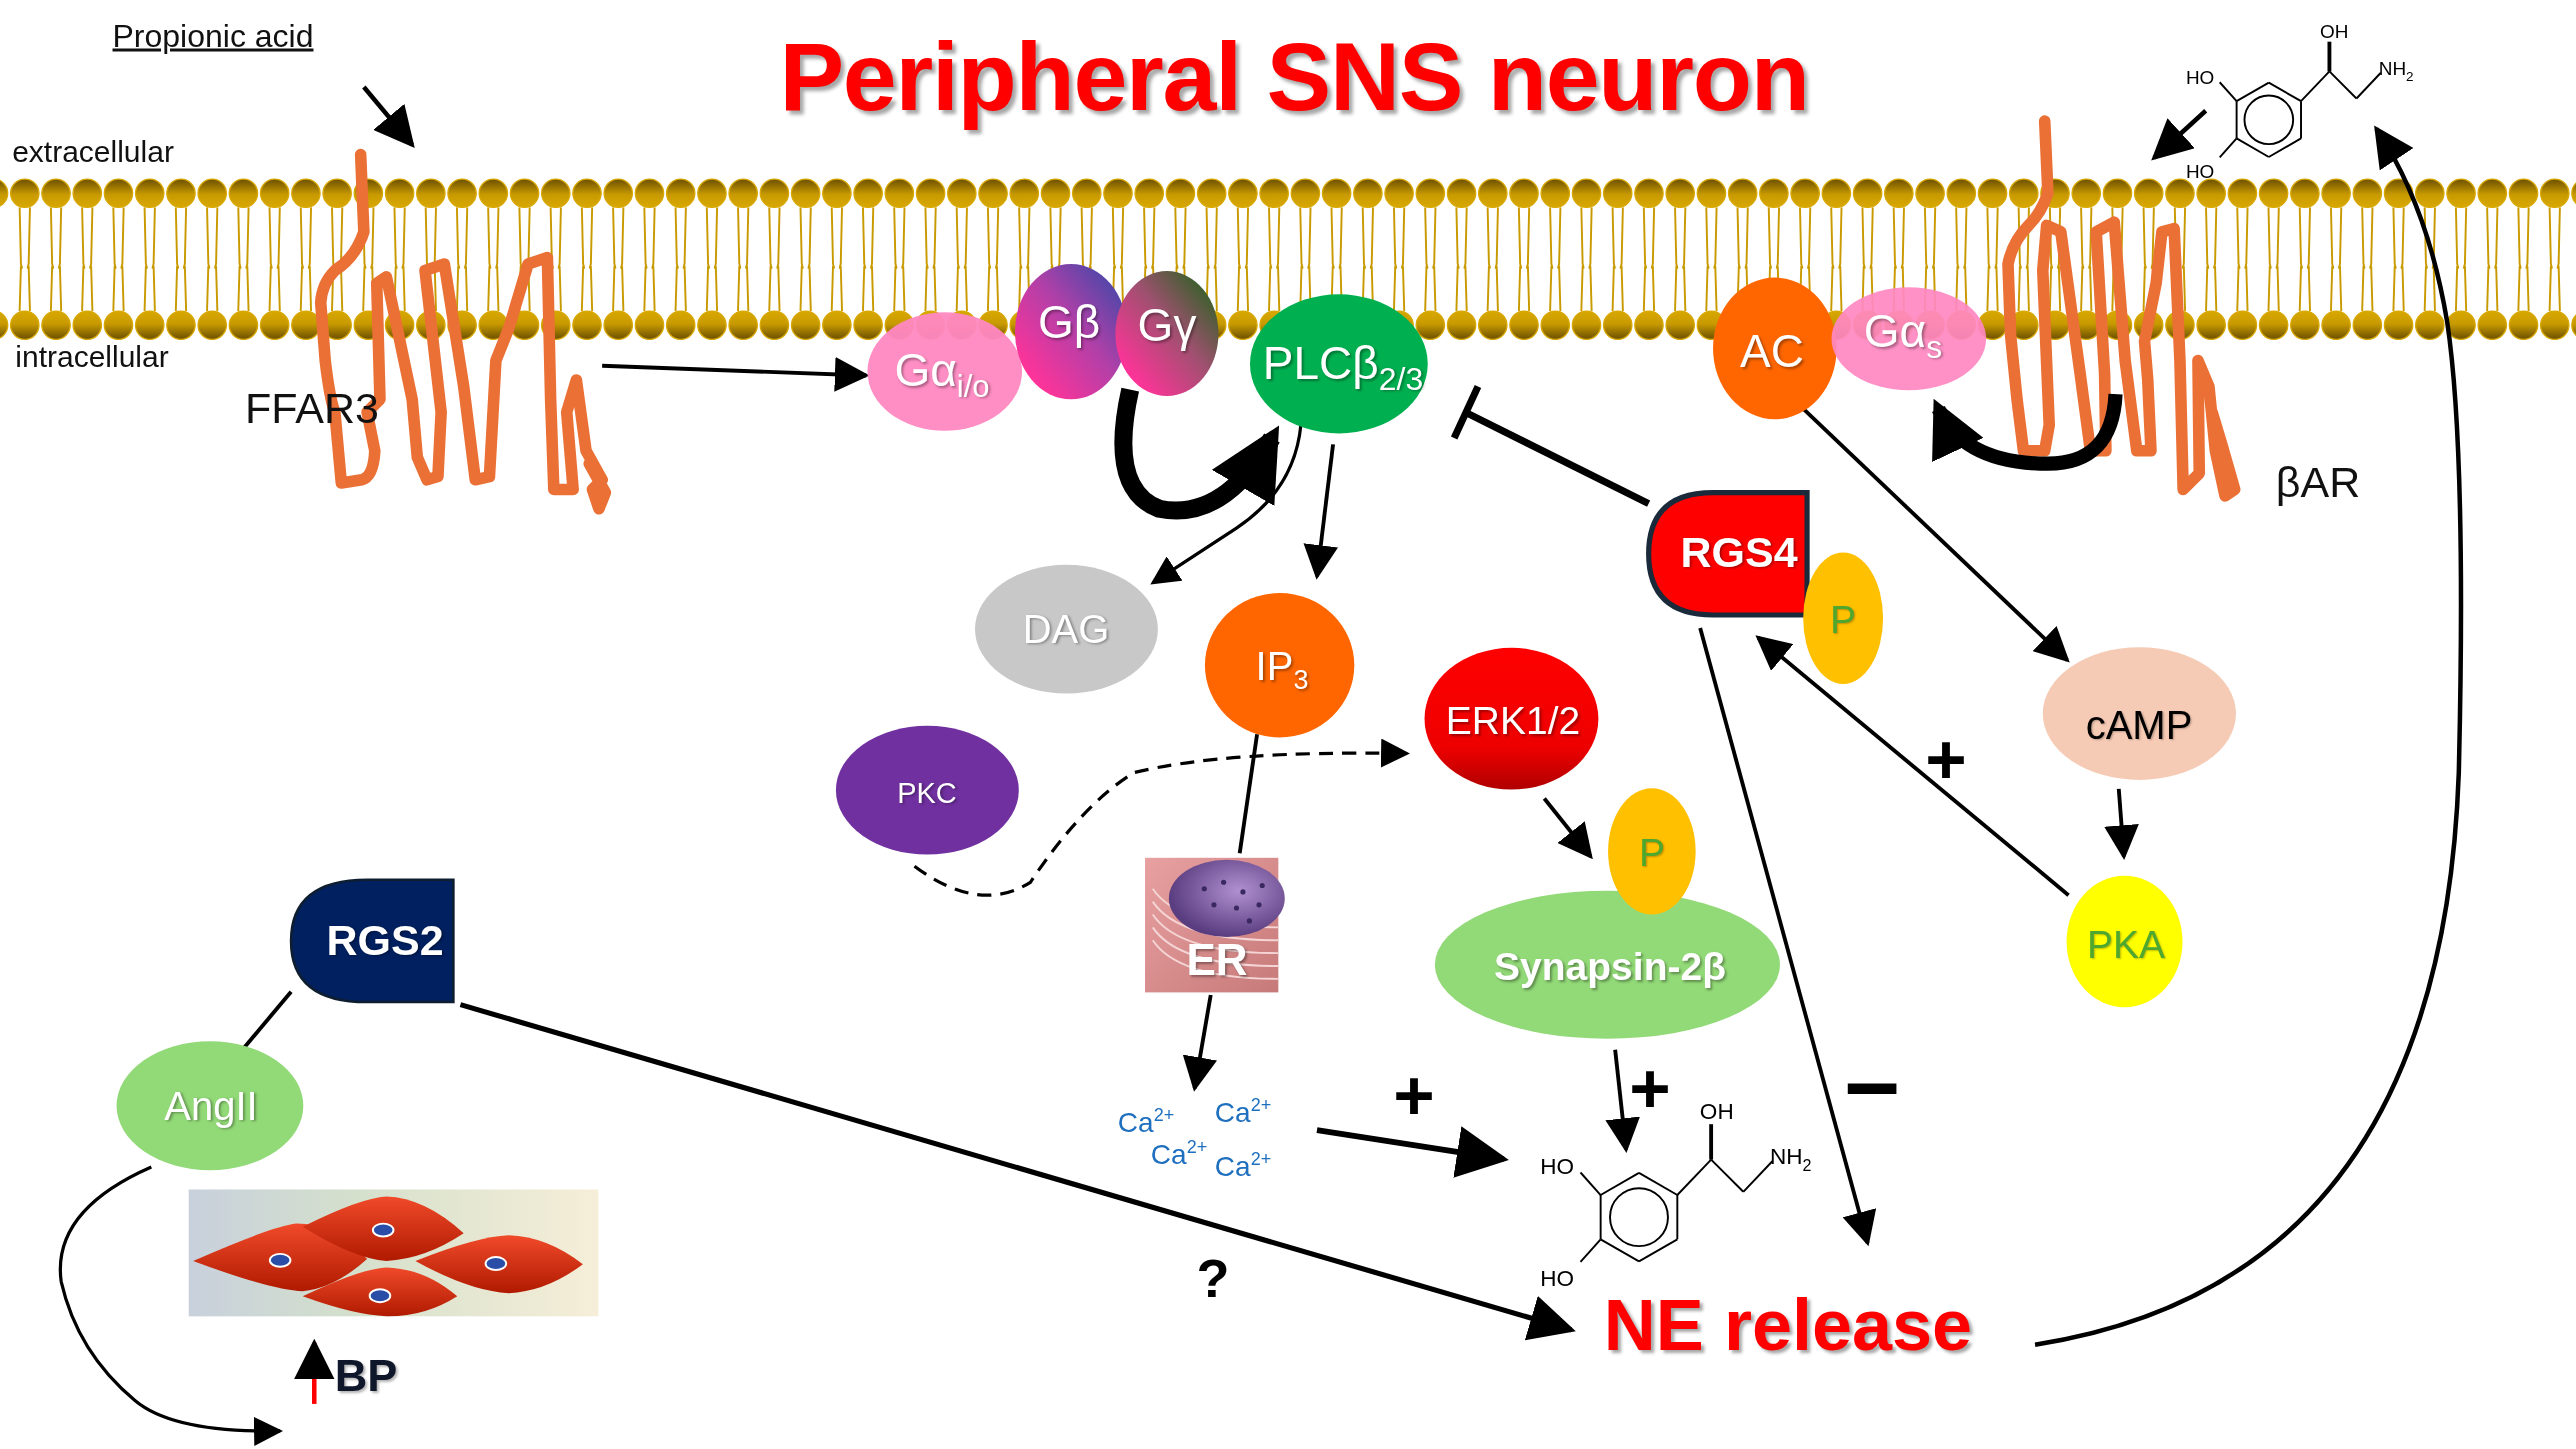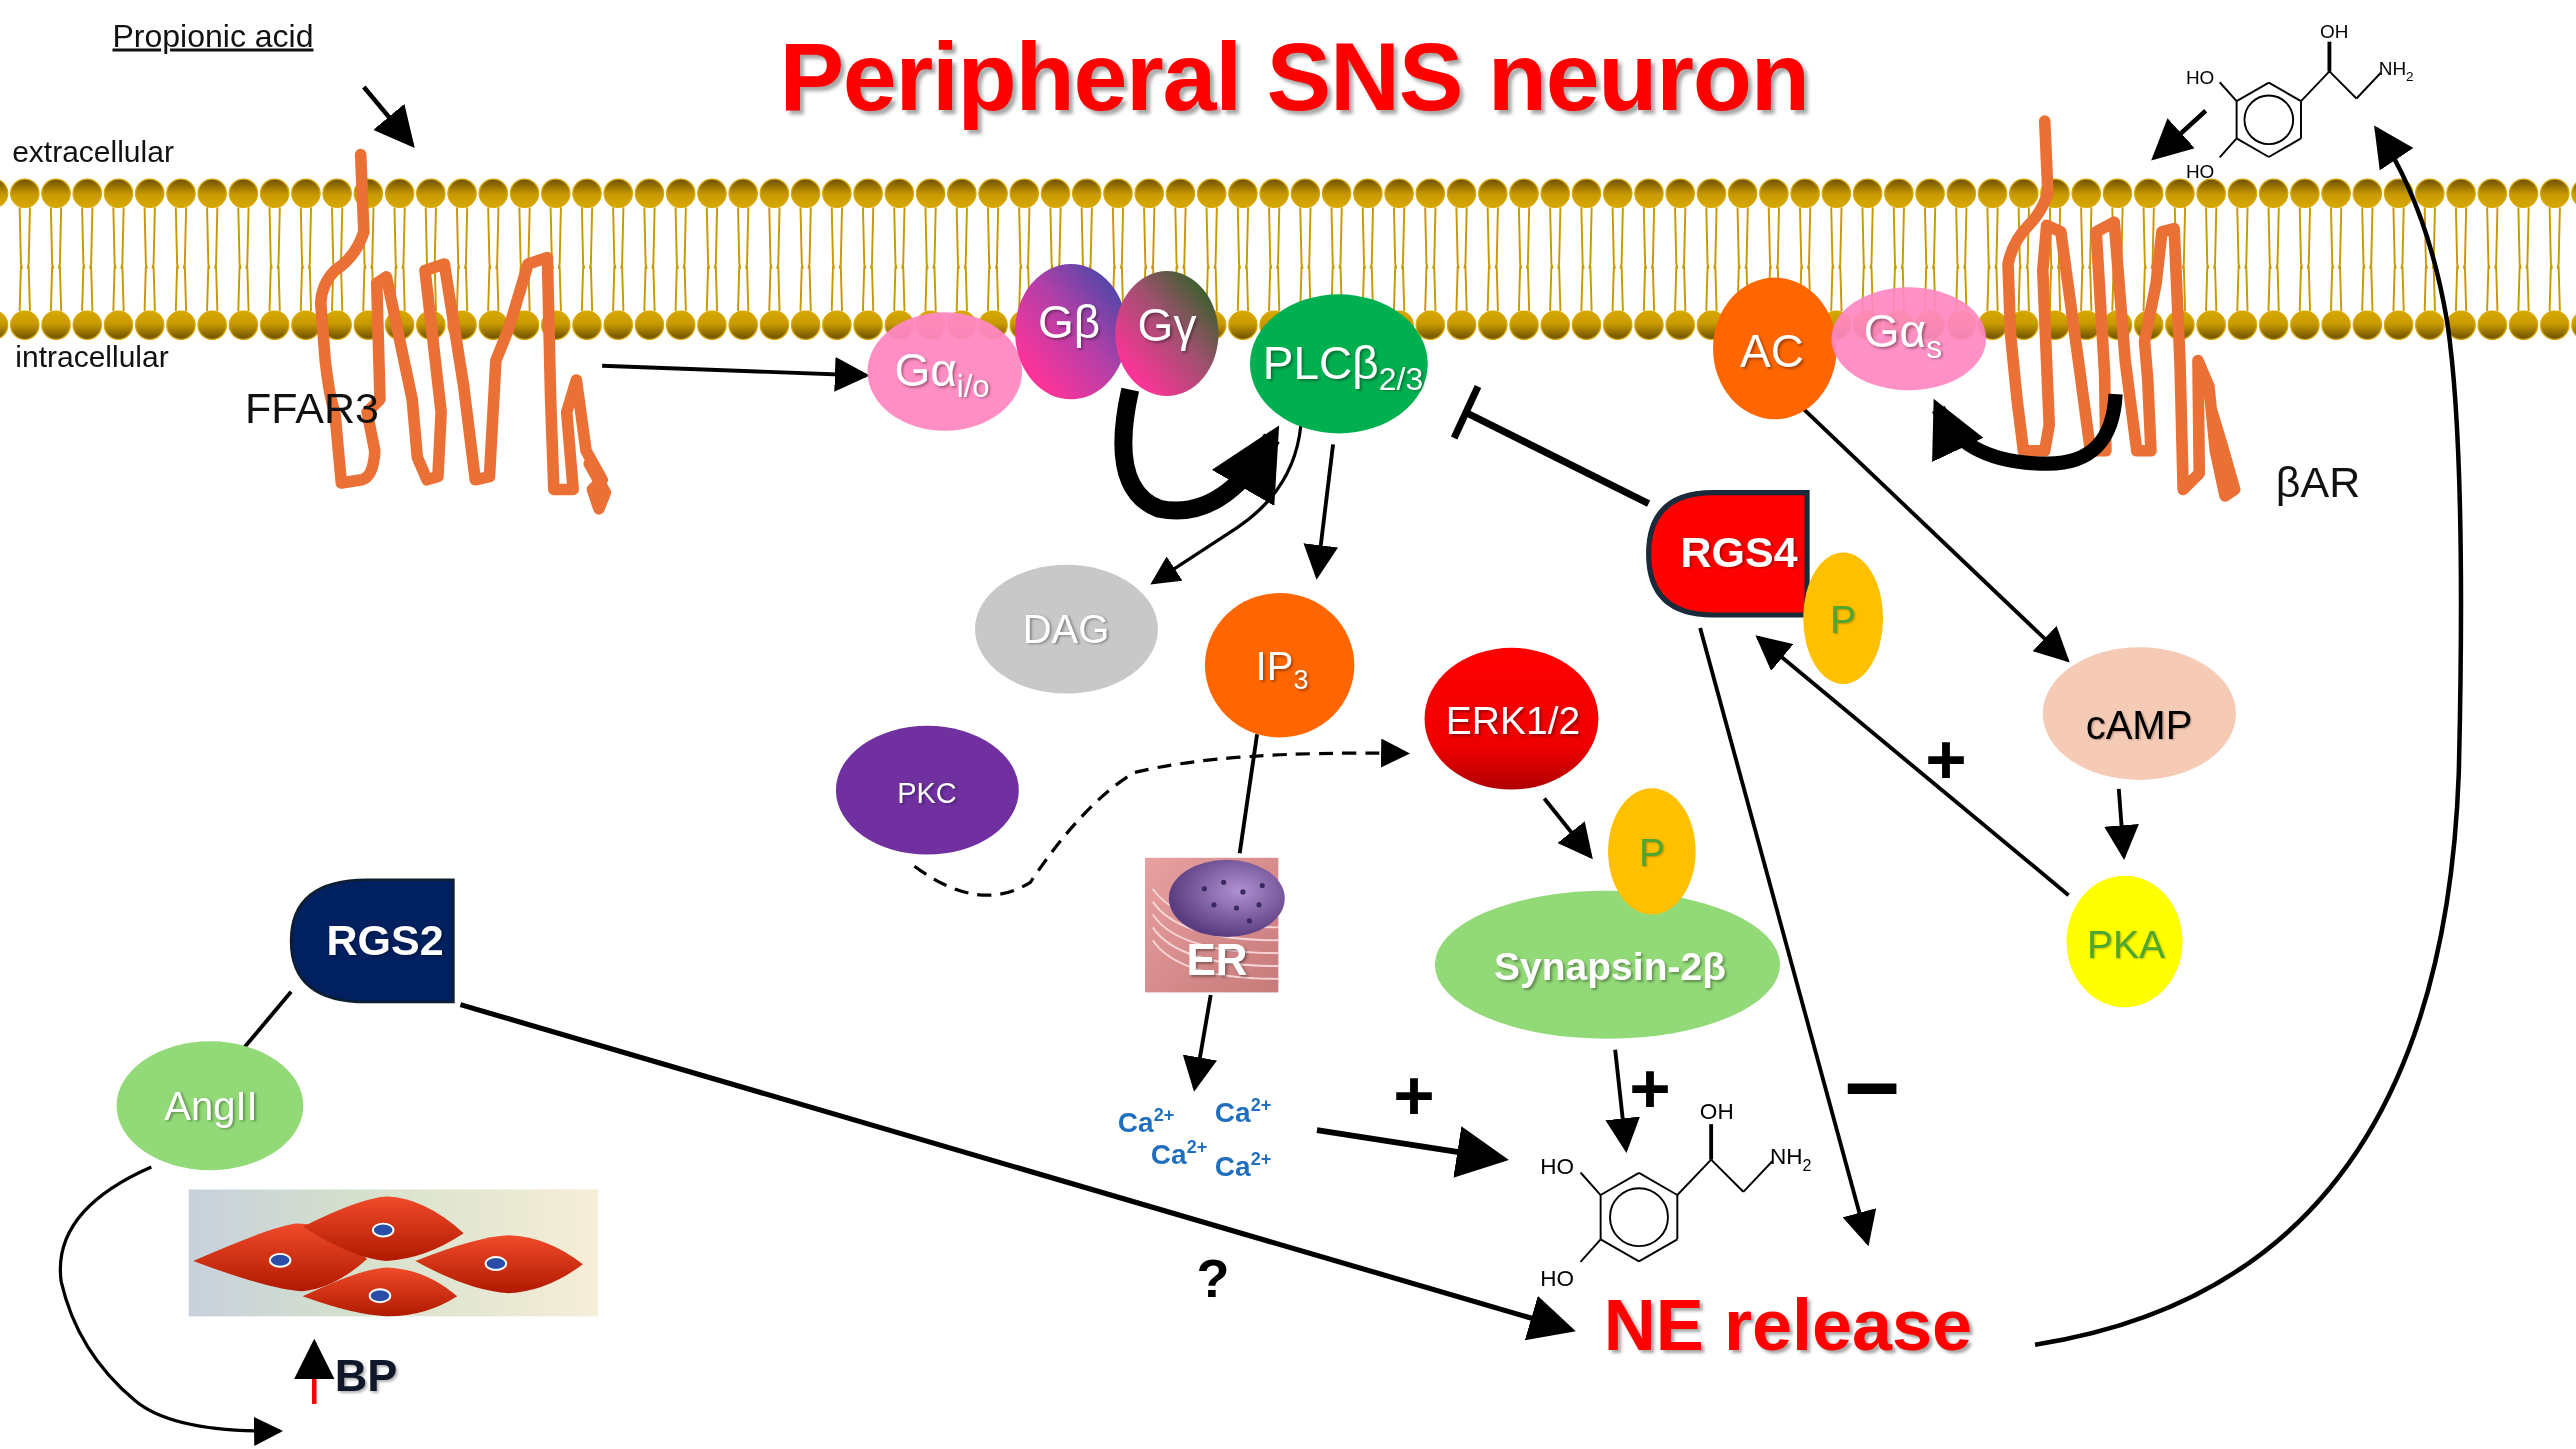--- a/index.html
+++ b/index.html
@@ -3,21 +3,21 @@
 <meta charset="utf-8">
 <style>
   html,body{margin:0;padding:0;background:#ffffff;}
   body{width:2576px;height:1449px;position:relative;overflow:hidden;font-family:"Liberation Sans",sans-serif;}
   #stage{position:absolute;left:0;top:0;width:2576px;height:1449px;}
   .lbl{position:absolute;white-space:nowrap;transform:translate(-50%,-50%);}
   .title{font-family:"Liberation Sans",sans-serif;font-weight:bold;color:#ff0000;font-size:97px;letter-spacing:-1.3px;text-shadow:3.9px 3.9px 3.9px rgba(0,0,0,0.35);}
   .ne-release{font-weight:bold;color:#ff0000;font-size:72px;text-shadow:3.2px 3.2px 3.2px rgba(0,0,0,0.35);}
   .plain{font-family:"Liberation Sans",sans-serif;color:#111;}
   .node-text{font-family:"Liberation Sans",sans-serif;color:#fff;text-shadow:1.9px 1.9px 2.6px rgba(0,0,0,0.35);}
-  .ca{font-weight:bold;color:#1f6fbf;font-size:28px;}
+  .ca{font-weight:normal;color:#1f6fbf;font-size:28px;}
   .ca sup{font-size:18px;}
   .sign{font-weight:bold;color:#000;}
 </style>
 </head>
 <body>
 
 <div id="stage">
 
   <svg id="art" width="2576" height="1449" viewBox="0 0 4000 2250" style="position:absolute;left:0;top:0;">
     <defs>

